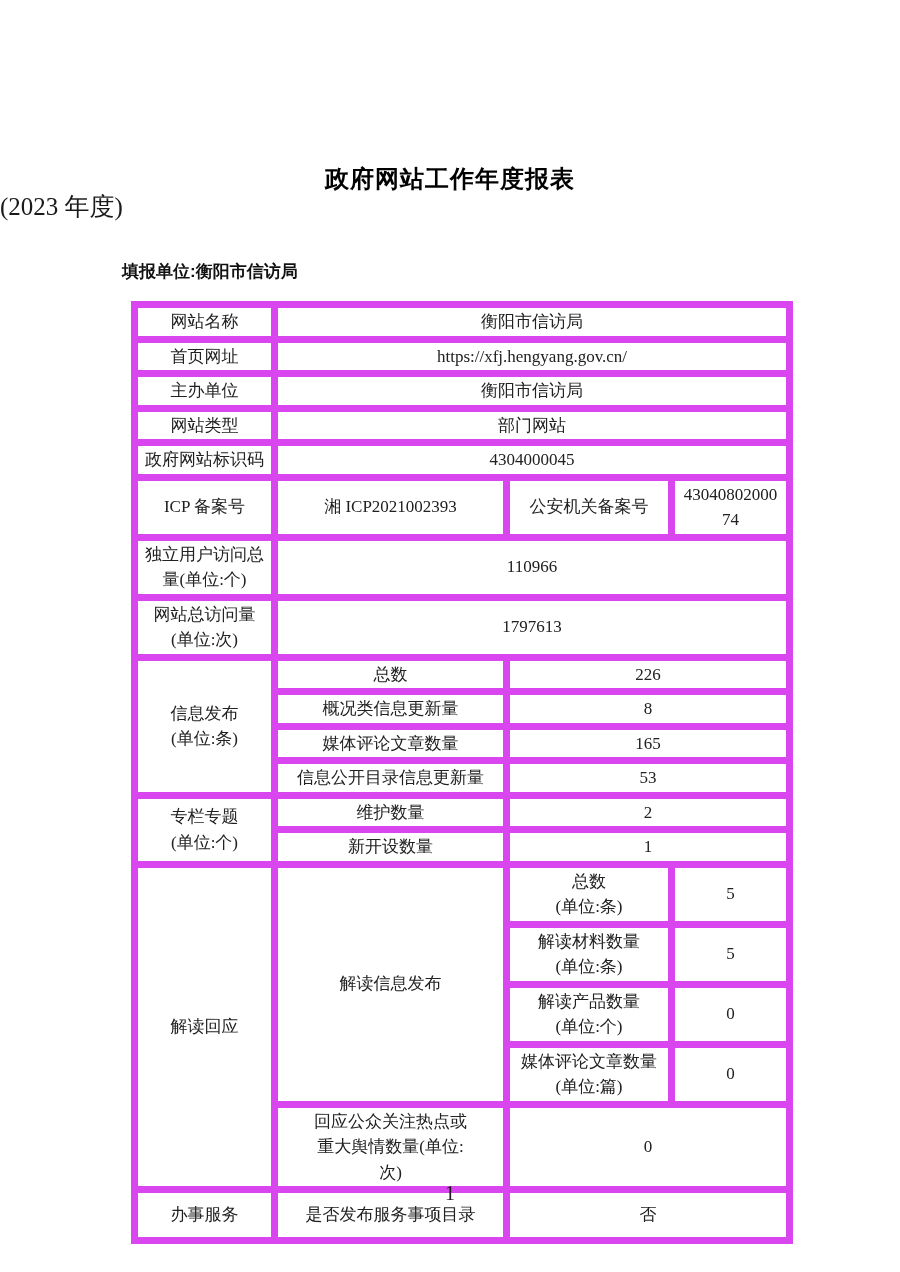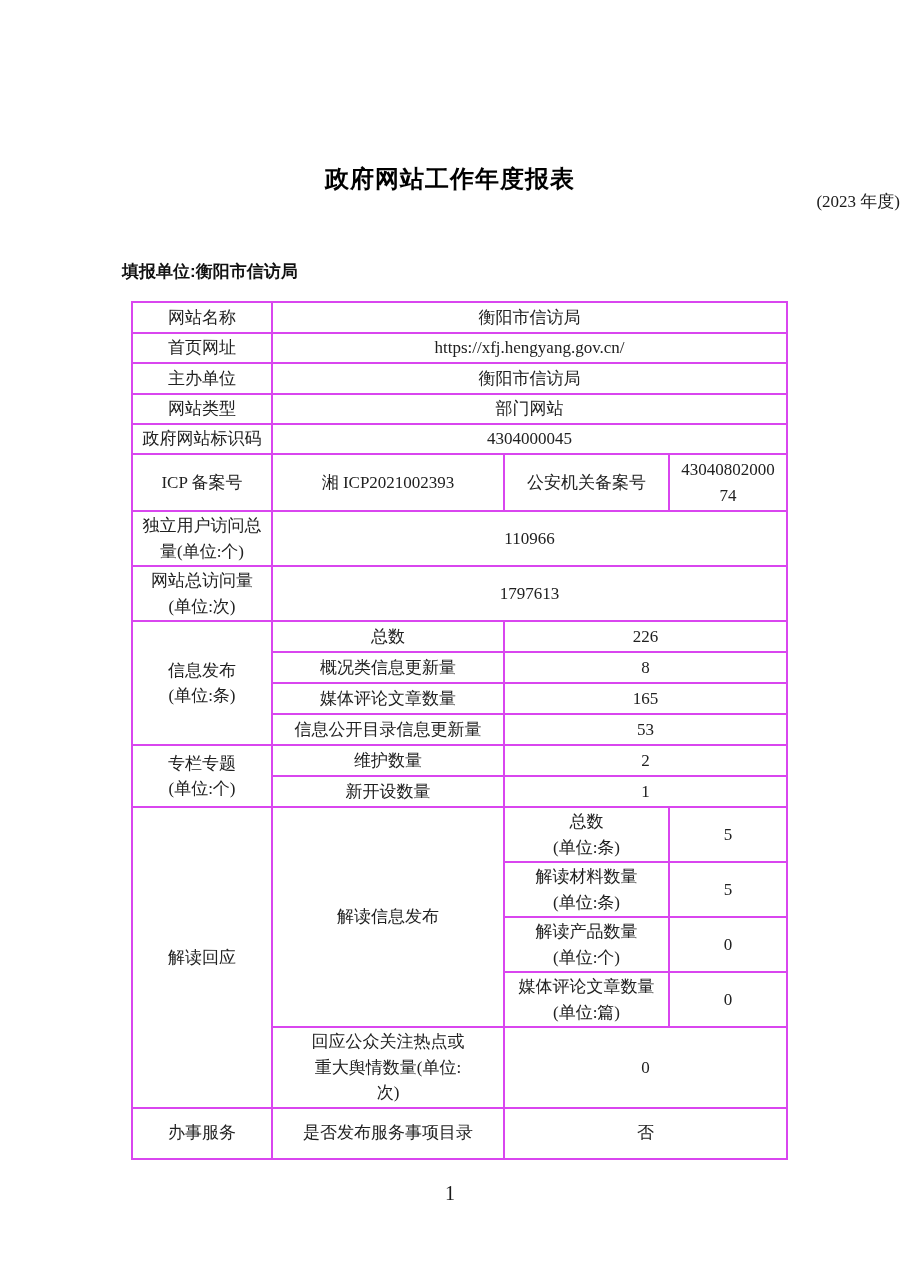--- a/index.html
+++ b/index.html
@@ -26,43 +26,43 @@
     font-size: 24px;
     letter-spacing: 1px;
     color: #000000;
     margin-top: 45px;
   }
   .doc-subtitle {
     position: absolute;
     top: 190px;
     left: 0;
     width: 100%;
-    text-align: right;
-    font-size: 17px;
+    text-align: left;
+    font-size: 25px;
     color: #1a1a1a;
   }
   .reporting-unit {
     position: absolute;
     top: 260px;
     left: 122px;
     font-family: "Liberation Sans", "DejaVu Sans", sans-serif;
     font-weight: 700;
     font-size: 17px;
     color: #111111;
   }
   table.report {
     position: absolute;
     top: 301px;
     left: 131px;
     width: 655px;
     border-collapse: collapse;
     table-layout: fixed;
   }
   table.report td {
-    border: 2px solid #d946ef;
+    border: 7px solid #d946ef;
     text-align: center;
     vertical-align: middle;
     font-size: 17px;
     line-height: 1.5;
     padding: 1px 6px;
     white-space: pre-line;
     overflow: hidden;
     color: #212121;
   }
   tr.h31 { height: 31px; }

